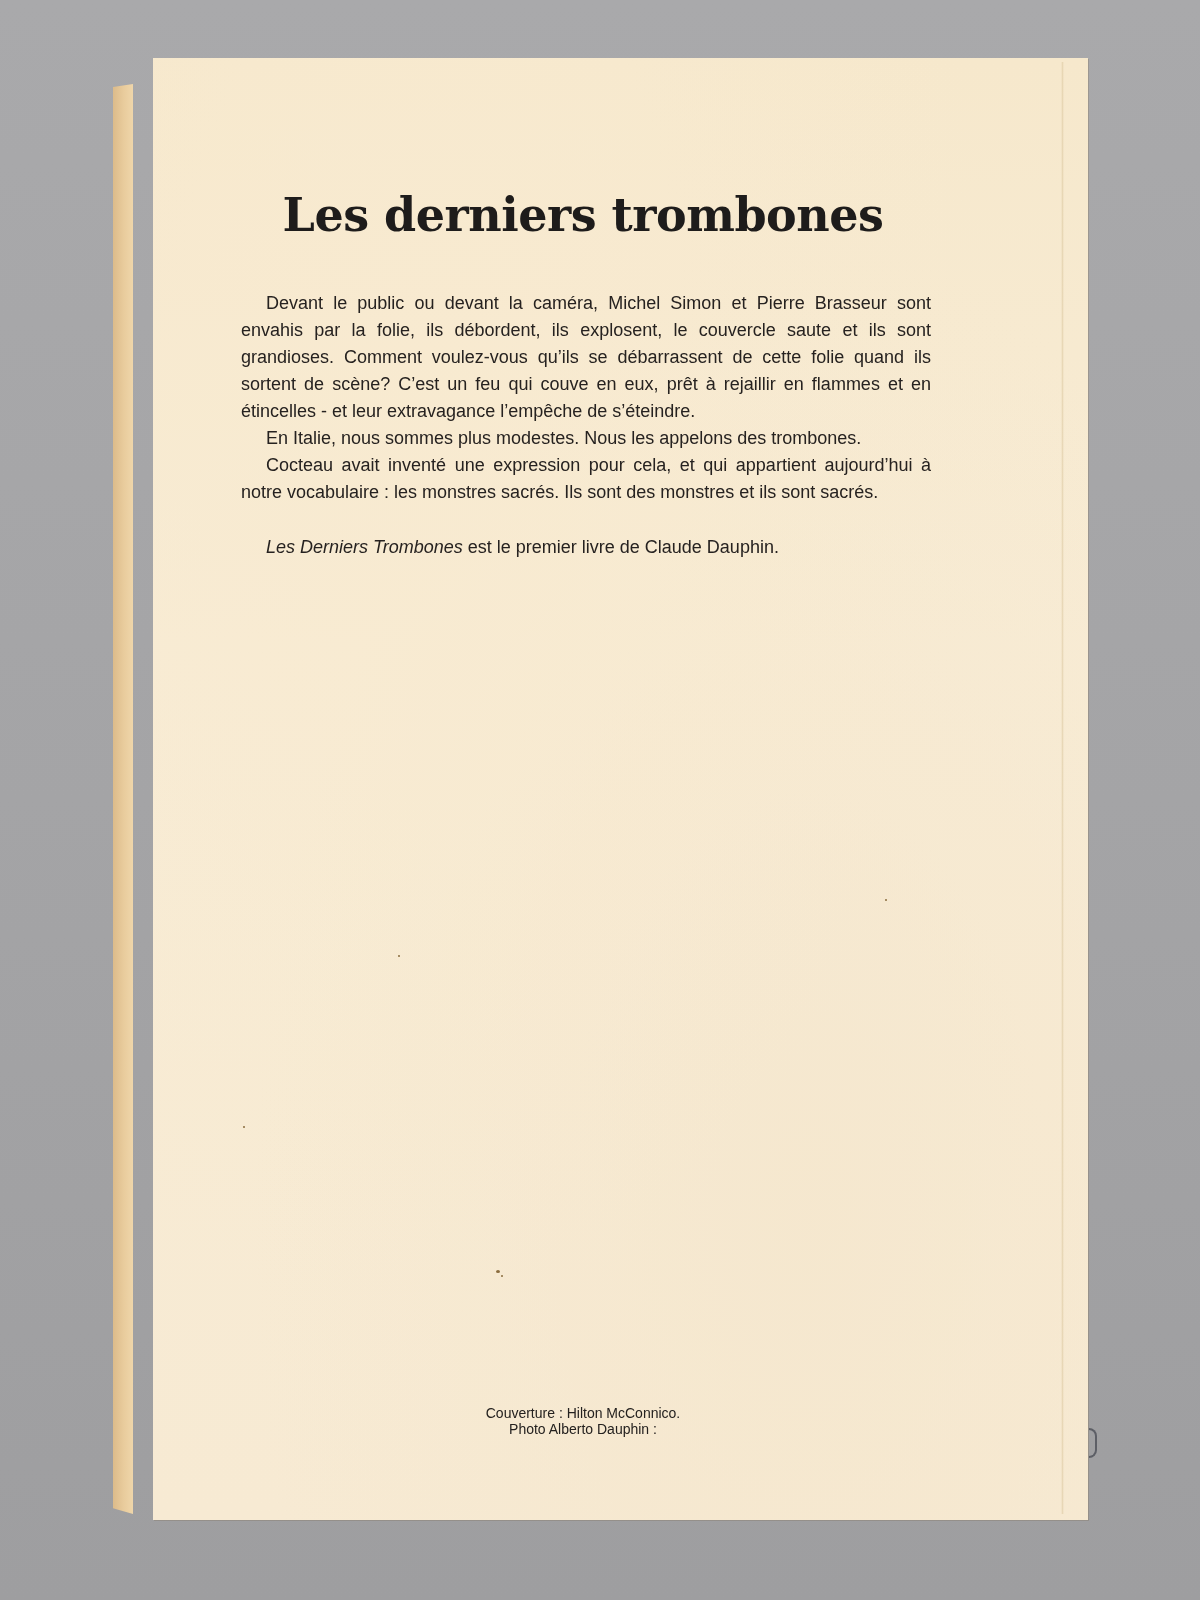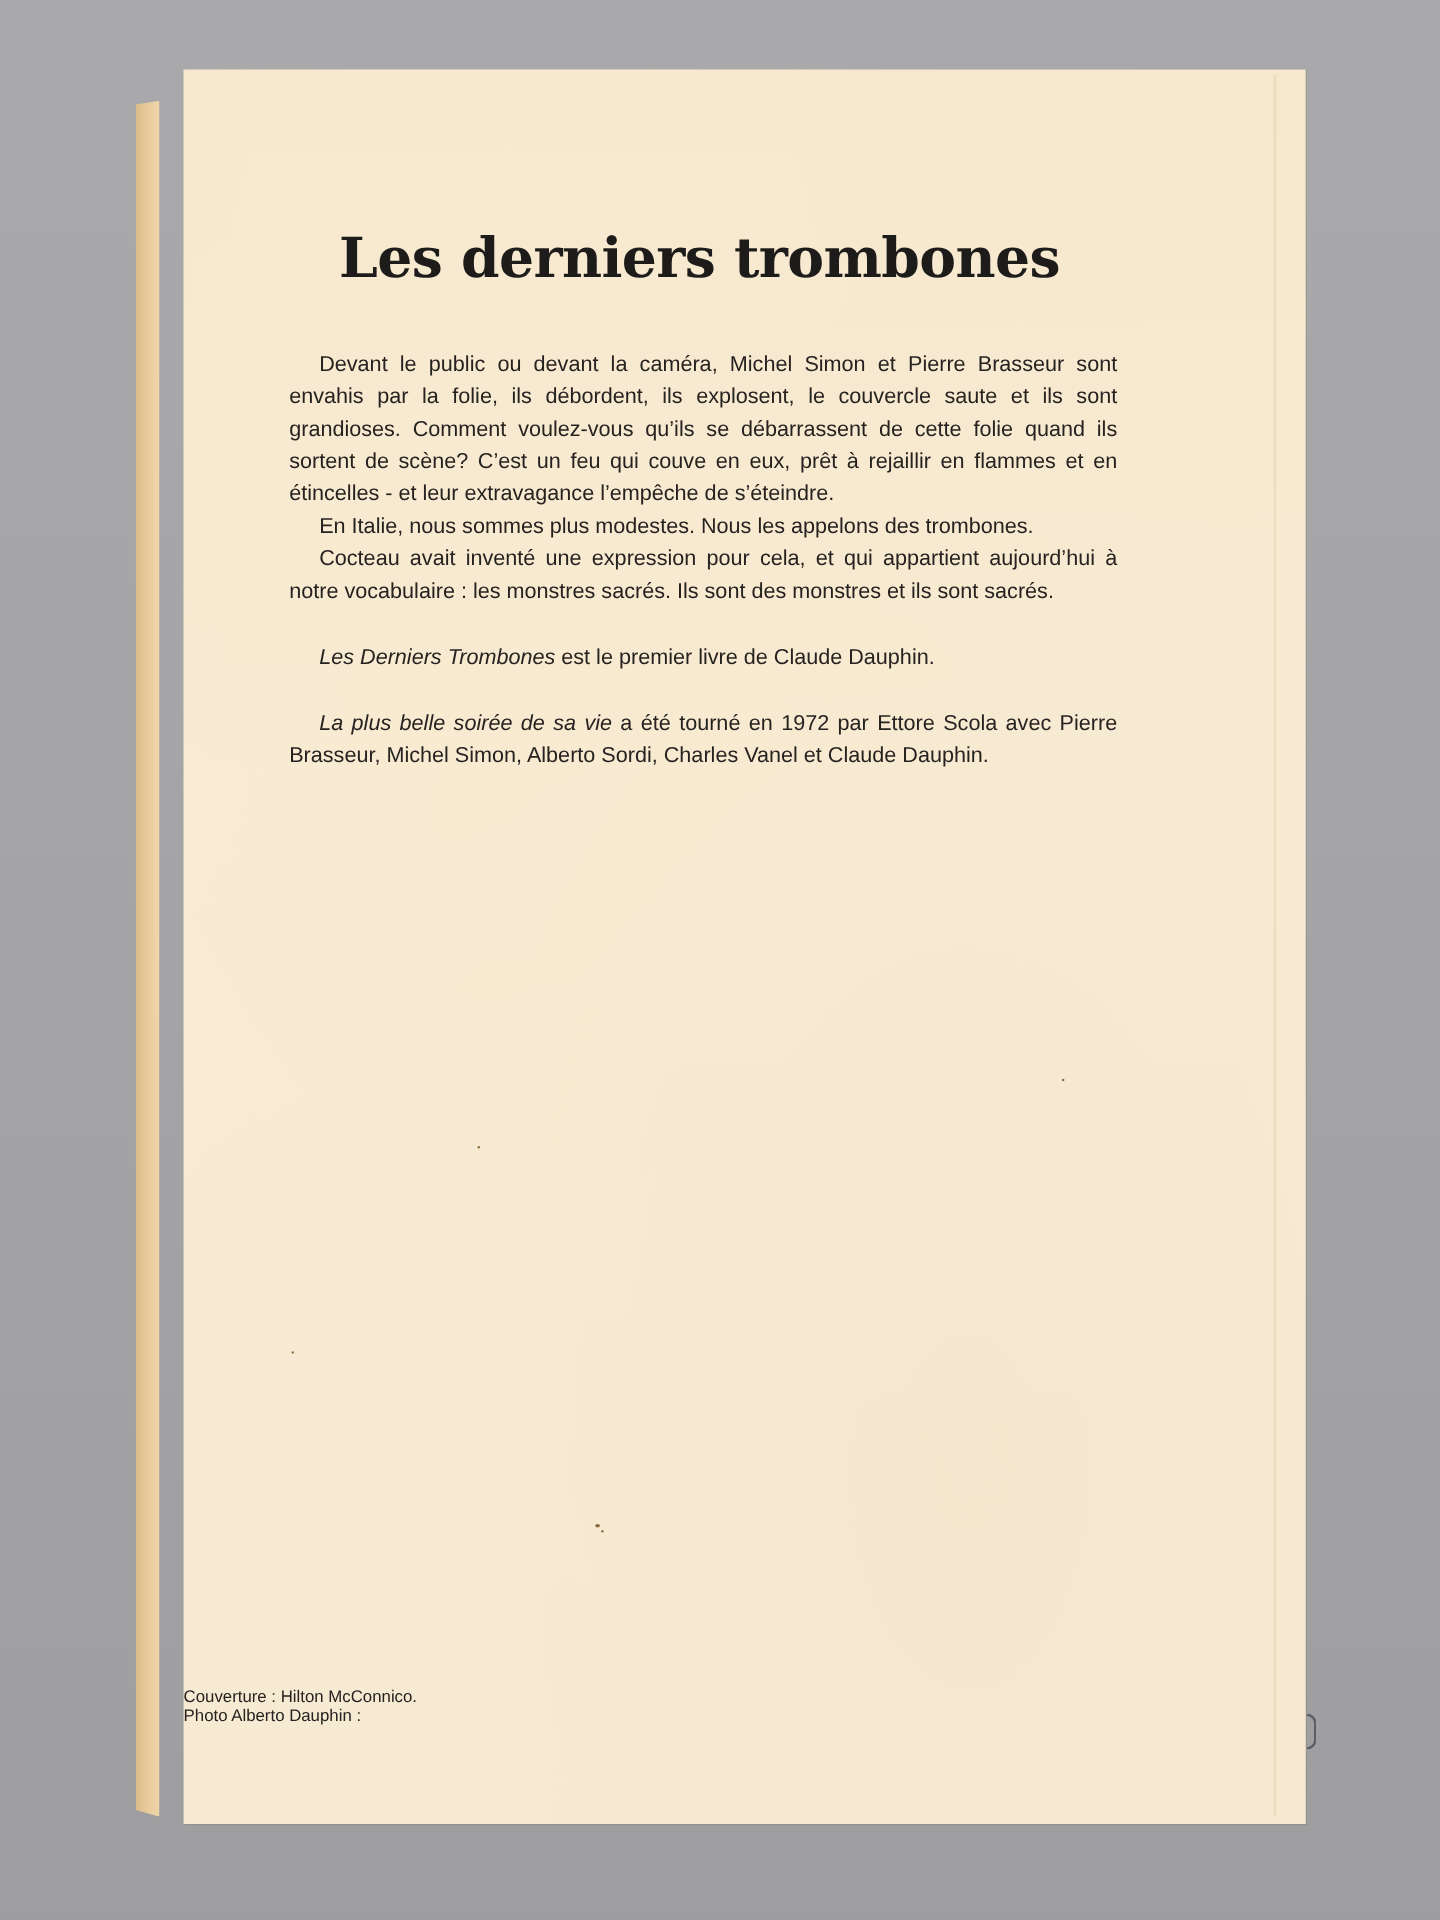--- a/index.html
+++ b/index.html
@@ -86,21 +86,21 @@
       margin-top: 28px;
     }
     .blurb em {
       font-style: italic;
     }
     .credits {
       position: absolute;
       left: 0;
       top: 1347px;
       width: 860px;
-      text-align: left;
+      text-align: center;
       font-family: "Liberation Sans", sans-serif;
       font-size: 14px;
       line-height: 16px;
       color: #24211f;
     }
     .credits div {
       margin: 0;
     }
     .speck {
       position: absolute;
@@ -129,21 +129,20 @@
 <div class="book-cover">
   <div class="spine-fold"></div>
 
   <h1 class="title">Les derniers trombones</h1>
 
   <div class="blurb">
     <p>Devant le public ou devant la caméra, Michel Simon et Pierre Brasseur sont envahis par la folie, ils débordent, ils explosent, le couvercle saute et ils sont grandioses. Comment voulez-vous qu’ils se débarrassent de cette folie quand ils sortent de scène? C’est un feu qui couve en eux, prêt à rejaillir en flammes et en étincelles - et leur extravagance l’empêche de s’éteindre.</p>
     <p>En Italie, nous sommes plus modestes. Nous les appelons des trombones.</p>
     <p>Cocteau avait inventé une expression pour cela, et qui appartient aujourd’hui à notre vocabulaire : les monstres sacrés. Ils sont des monstres et ils sont sacrés.</p>
     <p class="gap-before"><em>Les Derniers Trombones</em><span> est le premier livre de Claude Dauphin.</span></p>
-    <p class="gap-before"><em>La plus belle soirée de sa vie</em><span> a été tourné en 1972 par Ettore Scola avec Pierre Brasseur, Michel Simon, Alberto Sordi, Charles Vanel et Claude Dauphin.</span></p>
   </div>
 
   <div class="credits">
     <div>Couverture : Hilton McConnico.</div>
     <div>Photo Alberto Dauphin :</div>
   </div>
 
   <span class="speck" style="left:343px; top:1212px; width:4px; height:3px;"></span>
   <span class="speck" style="left:348px; top:1217px;"></span>
   <span class="speck" style="left:90px; top:1068px;"></span>

